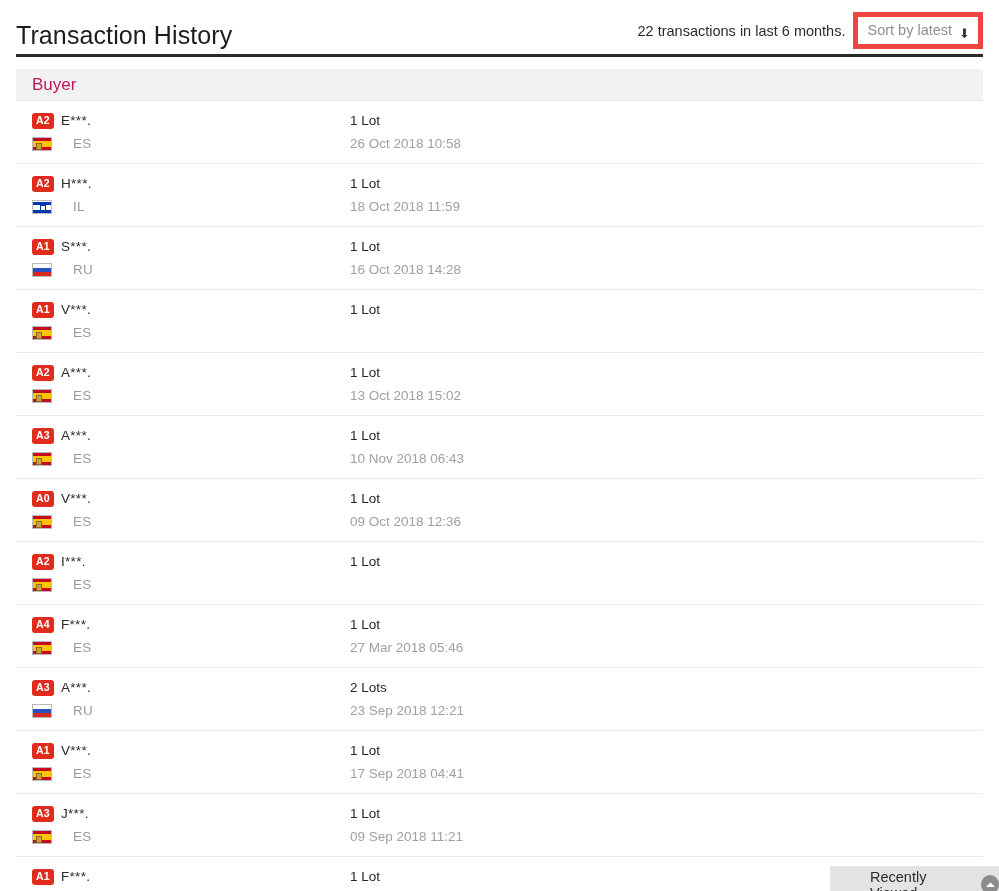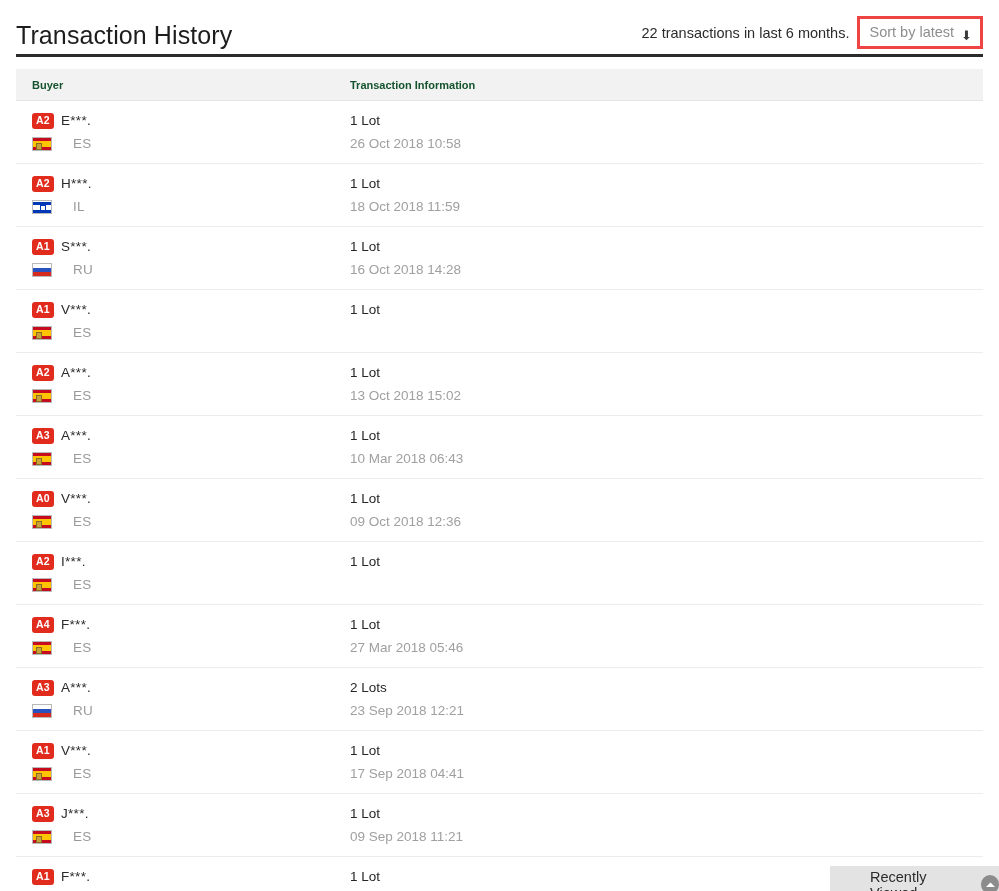--- a/index.html
+++ b/index.html
@@ -33,21 +33,21 @@
     display: flex;
     align-items: center;
     gap: 8px;
     padding-bottom: 5px;
   }
   .txn-count {
     font-size: 14.5px;
     color: #2b2b2b;
   }
   .sort-select {
-    border: 3px solid #ef4444;
+    border: 5px solid #ef4444;
     background: #fff;
     padding: 4px 8px 4px 9px;
     font-size: 14.5px;
     color: #8e8e8e;
     display: flex;
     align-items: flex-end;
     gap: 7px;
     line-height: 1.3;
     cursor: pointer;
   }
@@ -60,21 +60,21 @@
 
   
   .tbl { margin: 8px 16px 0 16px; width: 967px; }
   .tbl-head {
     background: #f2f2f2;
     display: flex;
     height: 32px;
     align-items: center;
     border-bottom: 1px solid #e6e6e6;
   }
-  .th { font-size: 11px; color: #14532d; font-weight: 700; }
+  .th { font-size: 17px; color: #be185d; font-weight: 400; }
   .col-buyer { width: 330px; padding-left: 16px; }
   .col-info  { flex: 1; padding-left: 4px; }
 
   .row {
     display: flex;
     min-height: 62px;
     border-bottom: 1px solid #ececec;
     padding-top: 9px;
     padding-bottom: 9px;
   }
@@ -202,21 +202,20 @@
       <div class="sort-select">
         <span>Sort by latest</span>
         <span class="sort-caret">⬇</span>
       </div>
     </div>
   </div>
 
   <div class="tbl">
     <div class="tbl-head">
       <div class="th col-buyer">Buyer</div>
-      <div class="th col-info">Transaction Information</div>
     </div>
     <div id="rows-container">
         <div class="row">
           <div class="cell-buyer">
             <div class="buyer-line">
               <span class="badge">A2</span>
               <span class="buyer-name">E***.</span>
             </div>
             <div class="country-line">
               <span class="flag flag-es"></span>
@@ -297,21 +296,21 @@
               <span class="badge">A3</span>
               <span class="buyer-name">A***.</span>
             </div>
             <div class="country-line">
               <span class="flag flag-es"></span>
               <span class="country-code">ES</span>
             </div>
           </div>
           <div class="cell-info">
             <div class="lot-text">1 Lot</div>
-            <div class="time-text">10 Mar 2018 06:43</div>
+            <div class="time-text">10 Nov 2018 06:43</div>
           </div>
         </div>
         <div class="row">
           <div class="cell-buyer">
             <div class="buyer-line">
               <span class="badge">A0</span>
               <span class="buyer-name">V***.</span>
             </div>
             <div class="country-line">
               <span class="flag flag-es"></span>

